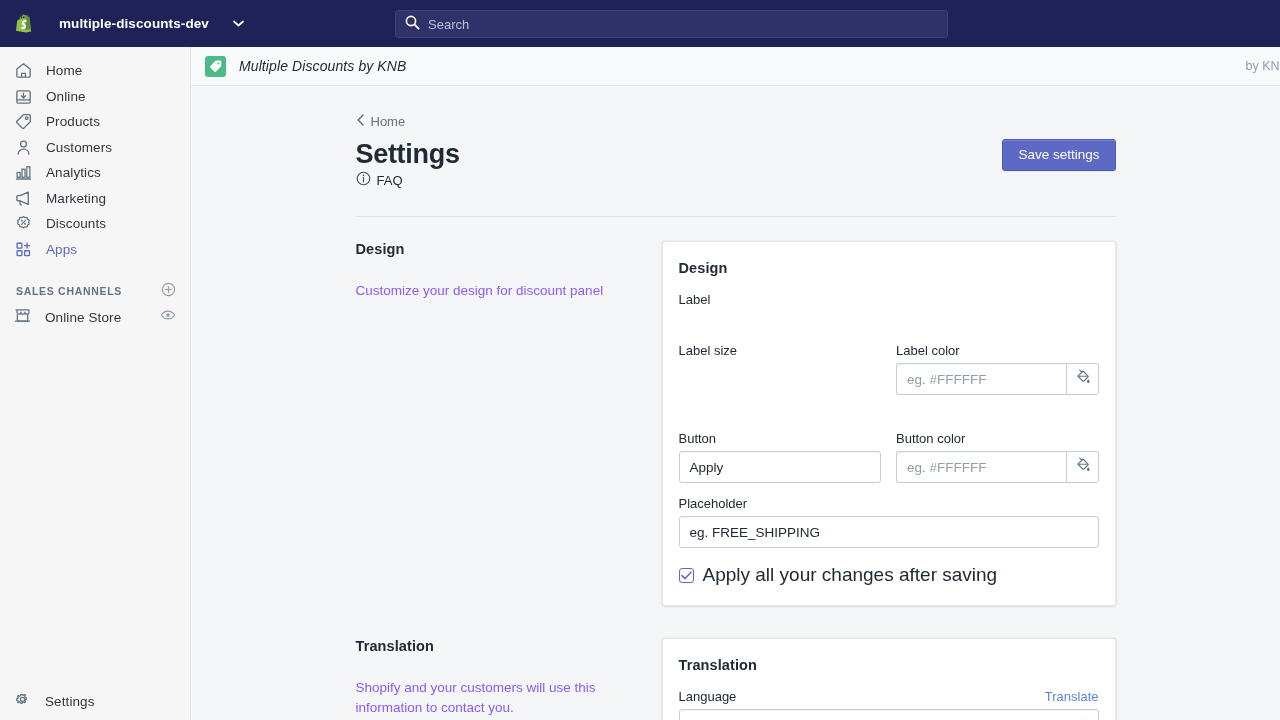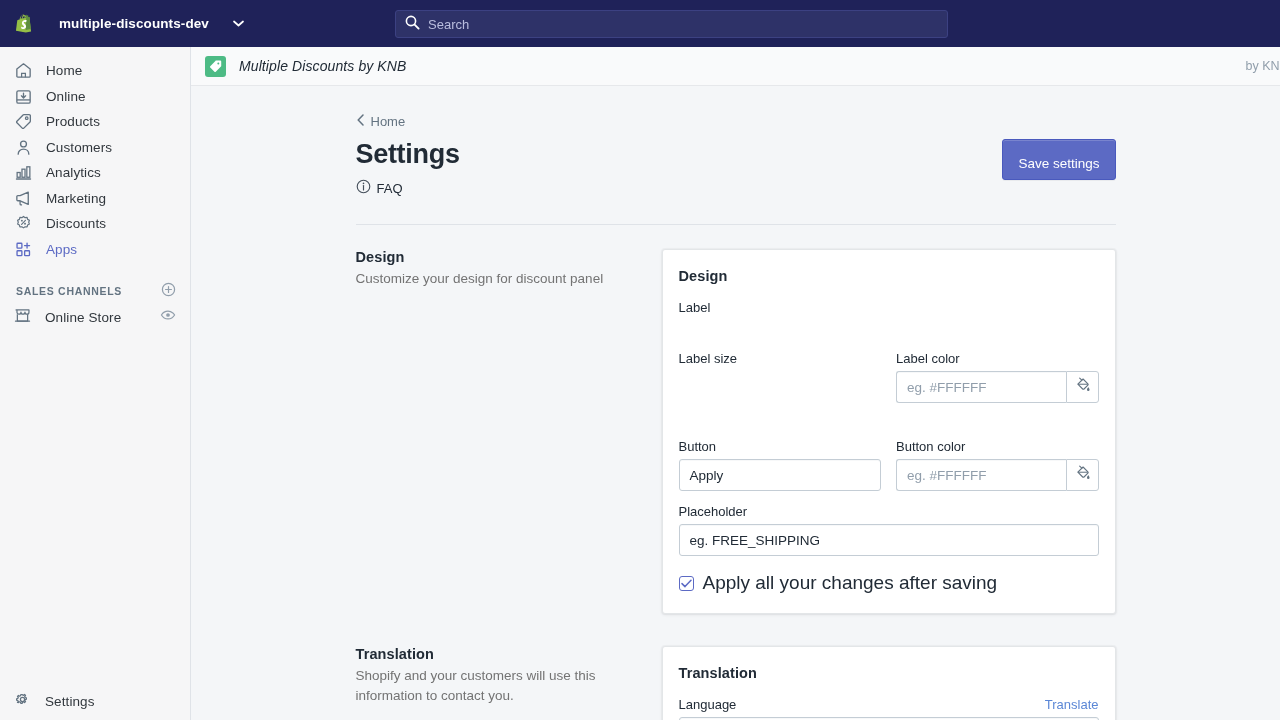--- a/index.html
+++ b/index.html
@@ -139,29 +139,29 @@
     display: flex; align-items: flex-start;
     justify-content: space-between;
     margin-top: 9px;
   }
   .page-title {
     font-size: 27px; font-weight: bold;
     color: #212b36; letter-spacing: -.3px; line-height: 1.15;
   }
   .faq-row {
     display: flex; align-items: center; gap: 6px;
-    margin-top: 9px; cursor: pointer; width: fit-content;
+    margin-top: 1px; cursor: pointer; width: fit-content;
   }
   .faq-label { font-size: 13px; color: #212b36; }
 
   .btn-primary {
     background: #5c6ac4;
     border: 1px solid #4959bd;
     color: #fff; font-size: 13.5px;
-    padding: 16px 15px 8px;
+    padding: 7px 15px 8px;
     border-radius: 3px; cursor: pointer;
     box-shadow: inset 0 1px 0 0 rgba(255,255,255,.18), 0 1px 0 rgba(22,29,37,.05);
     white-space: nowrap;
     font-family: "Liberation Sans", sans-serif;
   }
 
   .divider {
     height: 1px; background: #dfe3e8;
     margin: 26px 0 0 0;
   }
@@ -170,22 +170,22 @@
   .section {
     display: flex; gap: 36px;
     padding-top: 24px;
   }
   .section-left { width: 270px; flex: 0 0 270px; }
   .section-left h2 {
     font-size: 14.5px; font-weight: bold; color: #212b36;
     letter-spacing: .1px;
   }
   .section-left p {
-    margin-top: 4px; font-size: 13.5px;
-    color: #737373; line-height: 1.45;
+    margin-top: 24px; font-size: 13.5px;
+    color: #8b5cf6; line-height: 1.45;
   }
   .card {
     flex: 1;
     background: #fff;
     border: 1px solid #e3e6e8;
     border-radius: 3px;
     box-shadow: 0 0 0 1px rgba(63,63,68,.03), 0 1px 3px 0 rgba(63,63,68,.10);
     padding: 18px 16px 19px;
   }
   .card h3 {

